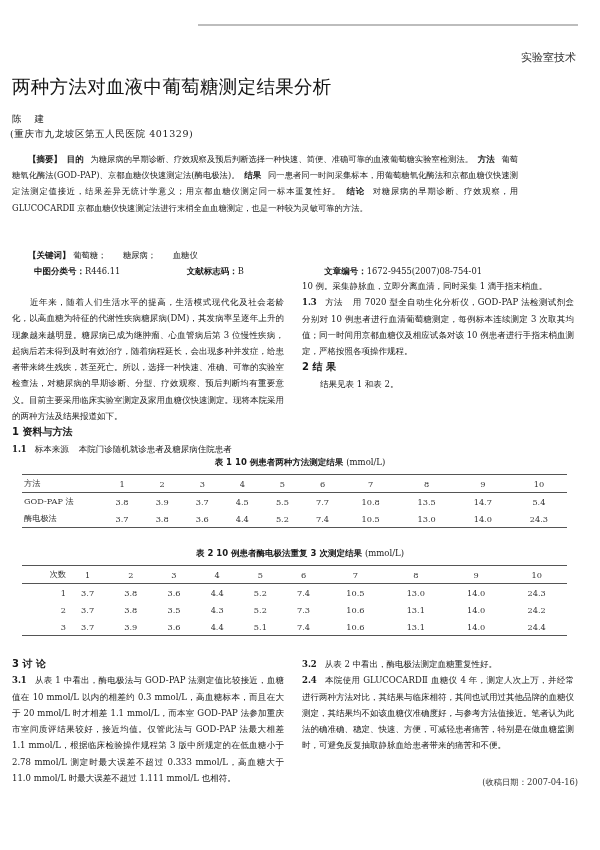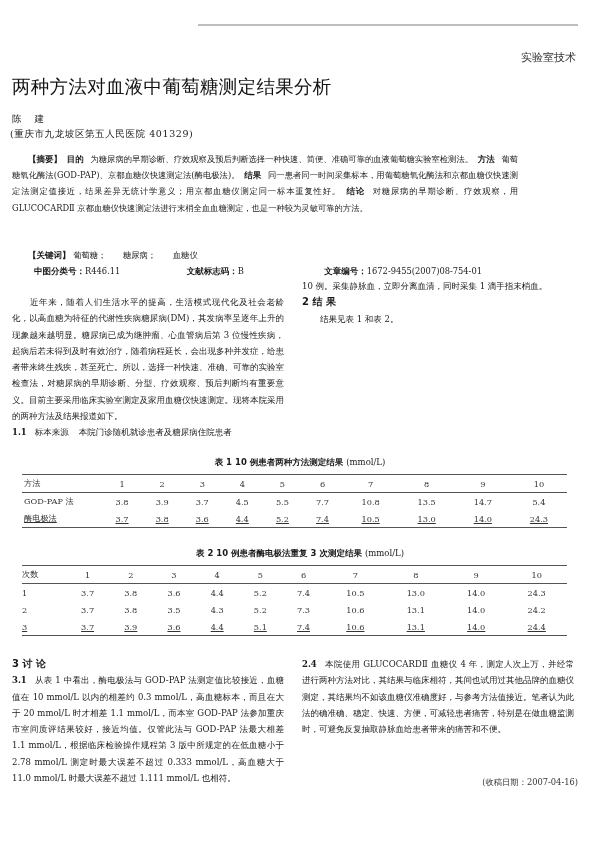--- a/index.html
+++ b/index.html
@@ -57,23 +57,23 @@
   }
   .table-cap .unit { font-weight: normal; font-family: "DejaVu Serif", serif; }
   table.data {
     position: absolute; left: 22px; width: 545px; border-collapse: collapse;
     font-size: 8.2px; color: #333;
   }
   table.data th, table.data td {
     text-align: center; font-weight: normal; padding: 0; height: 17px;
   }
   table.data thead tr { border-top: 1.5px solid #555; border-bottom: 1px solid #555; }
-  table.data tbody tr:last-child { border-bottom: 1.5px solid #555; text-decoration: underline; }
+  table.data tbody tr:last-child { border-bottom: 1.5px solid #555; }
   table.data th:first-child, table.data td:first-child { text-align: left; padding-left: 2px; width: 78px; }
-  table.t2 th:first-child, table.t2 td:first-child { text-align: left; width: 44px; padding-left: 0; }
+  table.t2 th:first-child, table.t2 td:first-child { text-align: right; width: 44px; padding-left: 0; }
   .received {
     position: absolute; right: 22px; top: 777px; font-size: 8.3px; color: #333;
   }
 </style>
 </head>
 <body>
 
 <div class="top-rule"></div>
 <div class="section-label">实验室技术</div>
 
@@ -107,27 +107,31 @@
   <span class="ci" style="width:135px">
     <span class="kw-label">文献标志码：</span><span>B</span>
   </span>
   <span class="ci">
     <span class="kw-label">文章编号：</span><span>1672-9455(2007)08-754-01</span>
   </span>
 </div>
 
 <div class="col" style="left:12px; top:294px; width:272px;">
   <p class="indent">近年来，随着人们生活水平的提高，生活模式现代化及社会老龄化，以高血糖为特征的代谢性疾病糖尿病(DM)，其发病率呈逐年上升的现象越来越明显。糖尿病已成为继肿瘤、心血管病后第 3 位慢性疾病，起病后若未得到及时有效治疗，随着病程延长，会出现多种并发症，给患者带来终生残疾，甚至死亡。所以，选择一种快速、准确、可靠的实验室检查法，对糖尿病的早期诊断、分型、疗效观察、预后判断均有重要意义。目前主要采用临床实验室测定及家用血糖仪快速测定。现将本院采用的两种方法及结果报道如下。</p>
+  <p class="h1">1  资料与方法</p>
   <p>
     <span class="h2num">1.1</span><span class="h2lbl">标本来源</span><span>本院门诊随机就诊患者及糖尿病住院患者</span>
   </p>
 </div>
 
 <div class="col" style="left:302px; top:278px; width:272px;">
   <p>10 例。采集静脉血，立即分离血清，同时采集 1 滴手指末梢血。</p>
+  <p>
+    <span class="h2num">1.3</span><span class="h2lbl">方法</span><span>用 7020 型全自动生化分析仪，GOD-PAP 法检测试剂盒分别对 10 例患者进行血清葡萄糖测定，每例标本连续测定 3 次取其均值；同一时间用京都血糖仪及相应试条对该 10 例患者进行手指末梢血测定，严格按照各项操作规程。</span>
+  </p>
   <p class="h1">2  结    果</p>
   <p class="indent">结果见表 1 和表 2。</p>
 </div>
 
 <div class="table-cap" style="top:457px;">
   <span>表 1   10 例患者两种方法测定结果</span>
   <span class="unit">(mmol/L)</span>
 </div>
 <table class="data t1" style="top:474px;">
   <thead>
@@ -240,17 +244,20 @@
 
 <div class="col" style="left:12px; top:656px; width:272px;">
   <p class="h1">3  讨    论</p>
   <p>
     <span class="h2num">3.1</span><span>从表 1 中看出，酶电极法与 GOD-PAP 法测定值比较接近，血糖值在 10 mmol/L 以内的相差约 0.3 mmol/L，高血糖标本，而且在大于 20 mmol/L 时才相差 1.1 mmol/L，而本室 GOD-PAP 法参加重庆市室间质评结果较好，接近均值。仅管此法与 GOD-PAP 法最大相差 1.1 mmol/L，根据临床检验操作规程第 3 版中所规定的在低血糖小于 2.78 mmol/L 测定时最大误差不超过 0.333 mmol/L，高血糖大于 11.0 mmol/L 时最大误差不超过 1.111 mmol/L 也相符。</span>
   </p>
 </div>
 
 <div class="col" style="left:302px; top:656px; width:272px;">
   <p>
+    <span class="h2num">3.2</span><span>从表 2 中看出，酶电极法测定血糖重复性好。</span>
+  </p>
+  <p>
     <span class="h2num">2.4</span><span>本院使用 GLUCOCARDⅡ 血糖仪 4 年，测定人次上万，并经常进行两种方法对比，其结果与临床相符，其间也试用过其他品牌的血糖仪测定，其结果均不如该血糖仪准确度好，与参考方法值接近。笔者认为此法的确准确、稳定、快速、方便，可减轻患者痛苦，特别是在做血糖监测时，可避免反复抽取静脉血给患者带来的痛苦和不便。</span>
   </p>
 </div>
 
 <div class="received">(收稿日期：2007-04-16)</div>
 
 </body></html>

